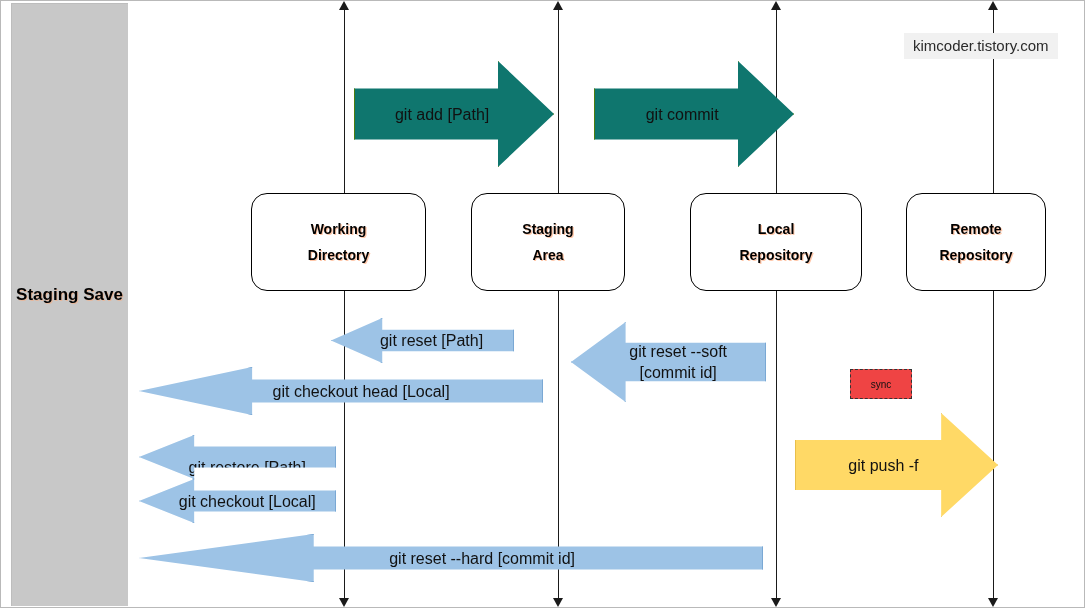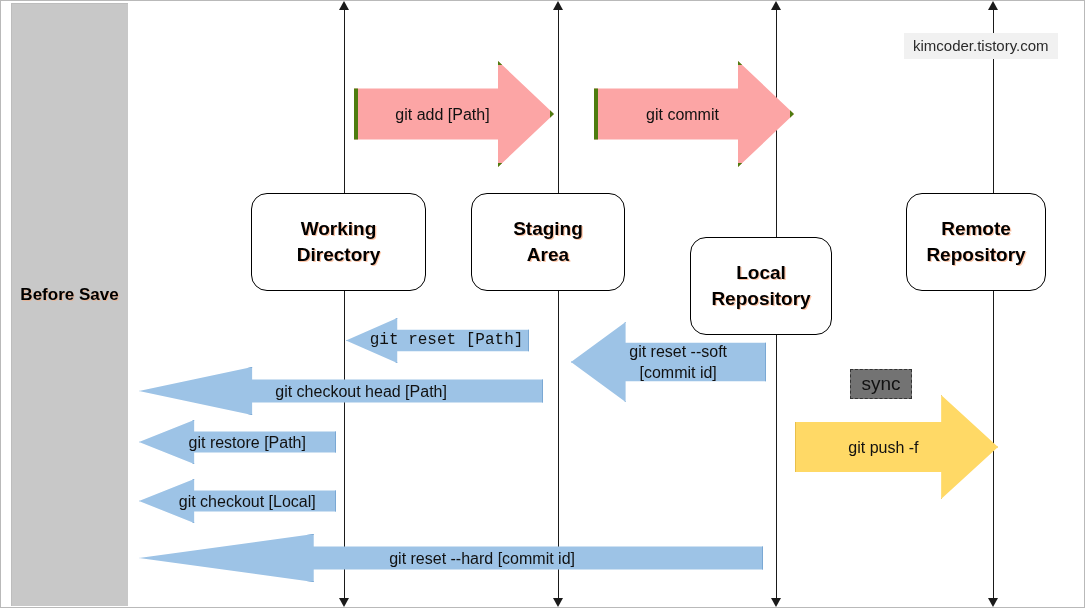--- a/index.html
+++ b/index.html
@@ -51,82 +51,82 @@
   .node {
     top:192px; height:98px;
     background:#ffffff;
     border:1.6px solid #000;
     border-radius:16px;
     box-sizing:border-box;
     display:flex; align-items:center; justify-content:center;
   }
   .node-label {
     font-weight:bold;
-    font-size:19px;
+    font-size:14px;
     line-height:26px;
     text-align:center;
     color:#000;
     text-shadow:1.2px 1.2px 0 rgba(255,160,110,.6);
     white-space:pre-line;
   }
 
   
   .arrow {
     box-sizing:border-box;
     display:flex; align-items:center;
   }
   .arrow-right {
     clip-path: polygon(0% 26%, 72% 26%, 72% 0%, 100% 50%, 72% 100%, 72% 74%, 0% 74%);
   }
   .arrow-left {
     clip-path: polygon(100% 26%, 28% 26%, 28% 0%, 0% 50%, 28% 100%, 28% 74%, 100% 74%);
   }
-  .arrow-orange { background:#fca5a5; border:4px solid #4d7c0f; }
+  .arrow-orange { background:#0f766e; border:1px solid #4d7c0f; }
   .arrow-blue   { background:#9dc3e6; border:1px solid #7aa8d4; }
   .arrow-yellow { background:#ffd966; border:1px solid #e8bf4a; }
 
   .arrow-label {
     width:100%;
     text-align:center;
     font-size:16px;
     line-height:21px;
     color:#111;
     white-space:pre-line;
   }
   .lbl-orange { padding-right:12%; }
   .lbl-blue   { padding-left:10%; }
   .lbl-yellow { padding-right:13%; }
 
   
   #sync-box {
-    background:#737373;
+    background:#ef4444;
     border:1.6px dashed #333;
     box-sizing:border-box;
     display:flex; align-items:center; justify-content:center;
-    font-size:19px;
+    font-size:10px;
     color:#111;
   }
 
   
   #watermark {
     background:#f1f1f1;
     color:#2a2a2a;
     font-size:15px;
     padding:4px 9px 5px 9px;
     line-height:17px;
     white-space:nowrap;
   }
 </style>
 </head>
 <body>
 
 <div id="canvas">
 
   <div class="abs" id="before-panel"></div>
-  <div class="abs" id="before-label">Before
+  <div class="abs" id="before-label">Staging
 Save</div>
 
   <div class="abs lifeline-head" style="left:338px;"></div>
   <div class="abs lifeline" style="left:343px;"></div>
   <div class="abs lifeline-foot" style="left:338px;"></div>
 
   <div class="abs lifeline-head" style="left:552px;"></div>
   <div class="abs lifeline" style="left:557px;"></div>
   <div class="abs lifeline-foot" style="left:552px;"></div>
 
@@ -150,59 +150,59 @@
   <div class="abs node" style="left:250px; width:175px;">
     <div class="node-label">Working
 Directory</div>
   </div>
 
   <div class="abs node" style="left:470px; width:154px;">
     <div class="node-label">Staging
 Area</div>
   </div>
 
-  <div class="abs node" style="left:689px; width:142px;margin-top:44px;">
+  <div class="abs node" style="left:689px; width:172px;">
     <div class="node-label">Local
 Repository</div>
   </div>
 
   <div class="abs node" style="left:905px; width:140px;">
     <div class="node-label">Remote
 Repository</div>
   </div>
 
-  <div class="abs arrow arrow-left arrow-blue" style="left:345px; top:317px; width:183px; height:45px;font-family:Liberation Mono, monospace;">
+  <div class="abs arrow arrow-left arrow-blue" style="left:330px; top:317px; width:183px; height:45px;">
     <div class="arrow-label lbl-blue">git reset [Path]</div>
   </div>
 
   <div class="abs arrow arrow-left arrow-blue" style="left:570px; top:321px; width:195px; height:80px;">
     <div class="arrow-label lbl-blue">git reset --soft
 [commit id]</div>
   </div>
 
   <div class="abs arrow arrow-left arrow-blue" style="left:138px; top:366px; width:404px; height:48px;">
-    <div class="arrow-label lbl-blue">git checkout head [Path]</div>
-  </div>
-
-  <div class="abs arrow arrow-left arrow-blue" style="left:138px; top:419px; width:197px; height:44px;">
+    <div class="arrow-label lbl-blue">git checkout head [Local]</div>
+  </div>
+
+  <div class="abs arrow arrow-left arrow-blue" style="left:138px; top:434px; width:197px; height:44px;align-items:flex-end;">
     <div class="arrow-label lbl-blue">git restore [Path]</div>
   </div>
 
 
   <div class="abs arrow arrow-left arrow-blue" style="left:138px; top:478px; width:197px; height:44px;">
     <div class="arrow-label lbl-blue">git checkout [Local]</div>
   </div>
 
   <div class="abs arrow arrow-left arrow-blue" style="left:138px; top:533px; width:624px; height:48px;">
     <div class="arrow-label lbl-blue">git reset --hard [commit id]</div>
   </div>
 
   <div class="abs" id="sync-box" style="left:849px; top:368px; width:62px; height:30px;">
     <span>sync</span>
   </div>
 
-  <div class="abs arrow arrow-right arrow-yellow" style="left:794px; top:394px; width:203px; height:104px;">
+  <div class="abs arrow arrow-right arrow-yellow" style="left:794px; top:412px; width:203px; height:104px;">
     <div class="arrow-label lbl-yellow">git push -f</div>
   </div>
 
   <div class="abs" id="watermark" style="left:903px; top:8px;margin-top:24px;">kimcoder.tistory.com</div>
 
 </div>
 
 </body></html>

